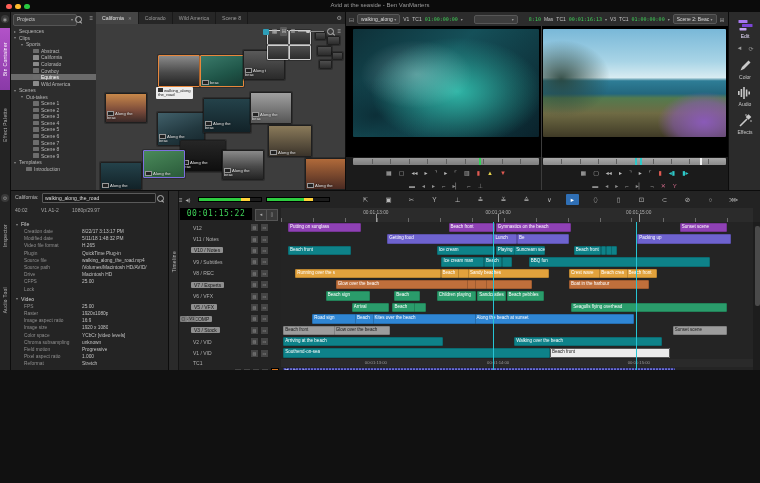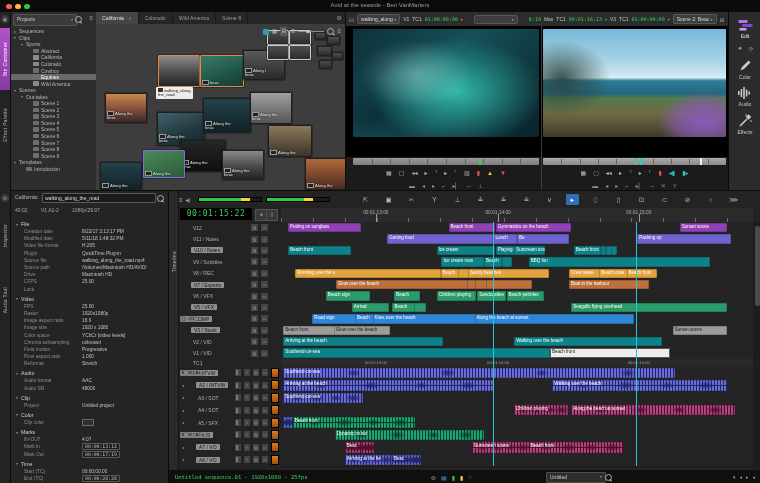--- a/index.html
+++ b/index.html
@@ -1,16 +1,16 @@
 <!DOCTYPE html>
 <html><head>
 <meta charset="utf-8">
 <style>
   html,body{margin:0;padding:0;background:#111;font-family:"Liberation Sans",sans-serif;}
-  #app{position:relative;width:760px;height:483px;background:#1c1c1c;overflow:hidden;font-family:"Liberation Sans",sans-serif;}
+  #app{position:relative;width:760px;height:370px;background:#1c1c1c;overflow:hidden;font-family:"Liberation Sans",sans-serif;}
   .mono{font-family:"DejaVu Sans Mono",monospace;}
   
   #titlebar{position:absolute;left:0;top:0;width:760px;height:12px;background:#0b0b0b;}
   #title{position:absolute;left:0;top:2px;width:100%;text-align:center;font-size:6px;color:#9a9a9a;}
   .light{position:absolute;top:3.5px;width:5.5px;height:5.5px;border-radius:50%;}
   
   #left-rail{position:absolute;left:0;top:12px;width:10px;height:471px;background:#232323;border-right:1px solid #0c0c0c;}
   .vtab{position:absolute;left:0;width:10px;display:flex;align-items:center;justify-content:center;}
   .vtxt{writing-mode:vertical-rl;transform:rotate(180deg);font-size:4.8px;color:#b5b5b5;letter-spacing:.4px;white-space:nowrap;}
   .railico{position:absolute;left:1px;width:8px;height:8px;border-radius:50%;background:#3a3a3a;color:#999;font-size:5px;line-height:8px;text-align:center;}

